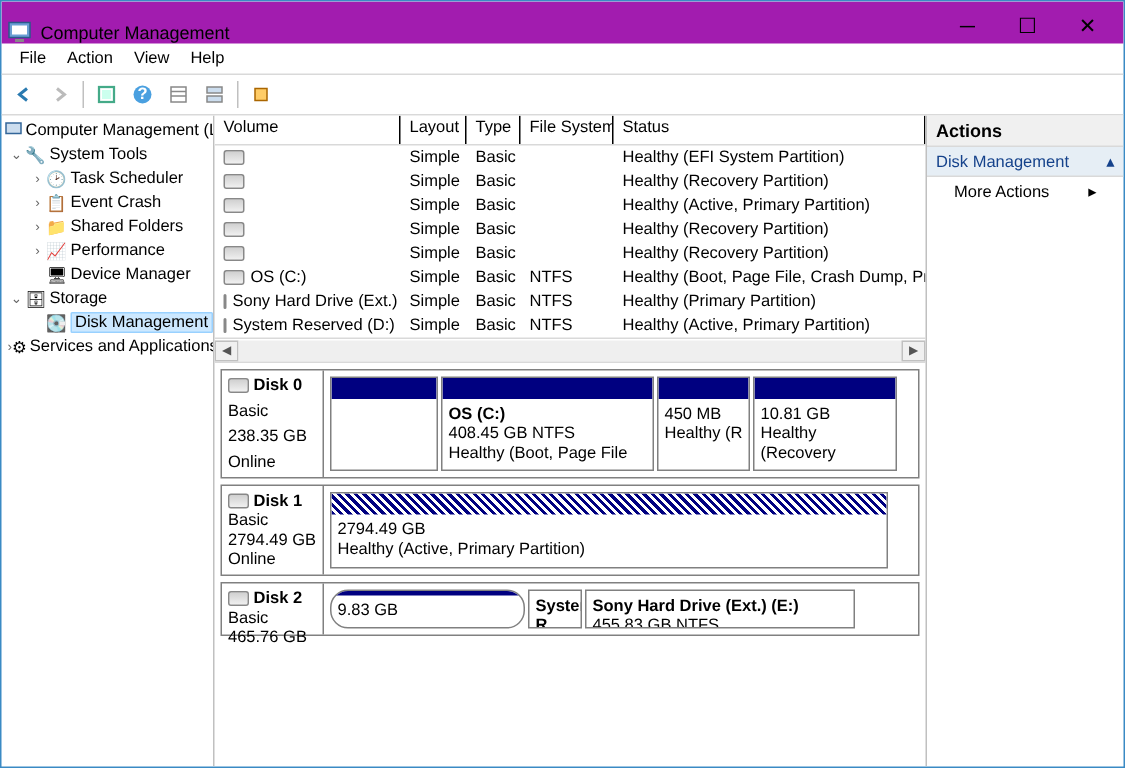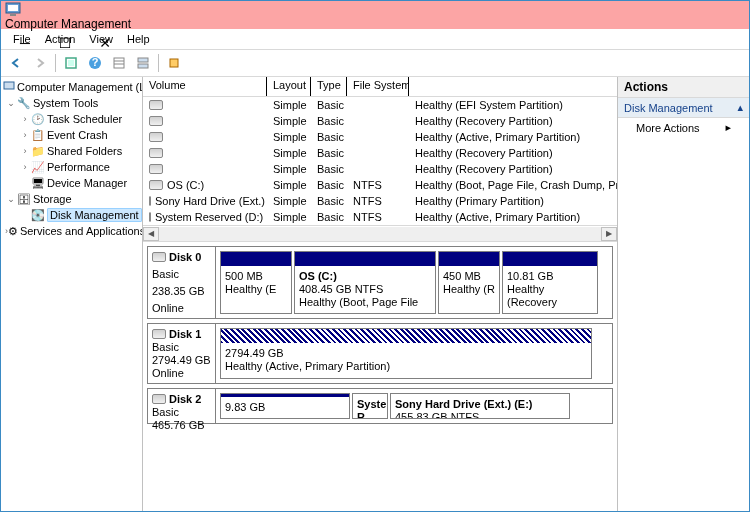--- a/index.html
+++ b/index.html
@@ -1,17 +1,17 @@
 <!DOCTYPE html>
 <html><head>
 <meta charset="utf-8">
 <style>
   * { box-sizing: border-box; margin: 0; padding: 0; font-family: "Segoe UI", Tahoma, sans-serif; font-size: 11px; }
   body { width: 750px; height: 512px; background: #fff; display: flex; flex-direction: column; border: 1px solid #3a8ac4; overflow: hidden; }
-  .titlebar { height: 28px; display: flex; align-items: flex-start; padding: 0 4px; background: #fca5a5; flex-direction: column; }
+  .titlebar { height: 28px; display: flex; align-items: flex-end; padding: 0 4px; background: #a21caf; }
   .titlebar .ico { width: 16px; height: 16px; margin-right: 6px; }
   .titlebar .title { flex: 1; font-size: 12px; }
   .winbtns { display: flex; }
   .winbtn { width: 40px; height: 24px; display: flex; align-items: center; justify-content: center; font-size: 14px; }
   .menubar { height: 20px; display: flex; align-items: center; padding: 0 6px; gap: 2px; }
   .menubar span { padding: 2px 6px; }
   .toolbar { height: 28px; border-top: 1px solid #d9d9d9; border-bottom: 1px solid #d9d9d9; display: flex; align-items: center; padding: 0 4px; gap: 2px; }
   .tbtn { width: 22px; height: 22px; display: flex; align-items: center; justify-content: center; border: 1px solid transparent; }
   .tsep { width: 1px; height: 18px; background: #c0c0c0; margin: 0 2px; }
   .content { flex: 1; display: flex; overflow: hidden; }
@@ -174,20 +174,21 @@
         <span>Services and Applications</span>
       </div>
   </div>
 
   <div class="main">
     <div class="listhead">
       <div class="col-v">Volume</div>
       <div class="col-l">Layout</div>
       <div class="col-t">Type</div>
       <div class="col-f">File System</div>
+      <div class="col-s">Status</div>
     </div>
     <div id="vollist" style="height:128px">
         <div class="listrow">
           <div class="col-v">
             <span class="dico"></span>
             <span></span>
           </div>
           <div class="col-l">Simple</div>
           <div class="col-t">Basic</div>
           <div class="col-f"></div>
@@ -273,24 +274,20 @@
         <div class="diskrow">
           <div class="diskhead">
             <div class="dname"><span class="dico"></span>Disk 0</div>
             <div>Basic</div>
             <div>238.35 GB</div>
             <div>Online</div>
           </div>
           <div class="diskparts">
             <div class="part" style="width: 72px;">
               <div class="pbar"></div>
-              <div class="pbody">
-                <div>500 MB</div>
-                <div>Healthy (E</div>
-              </div>
             </div>
             <div class="part" style="width: 142px;">
               <div class="pbar"></div>
               <div class="pbody">
                 <div class="ptitle">OS  (C:)</div>
                 <div>408.45 GB NTFS</div>
                 <div>Healthy (Boot, Page File</div>
               </div>
             </div>
             <div class="part" style="width: 62px;">
@@ -327,21 +324,21 @@
           </div>
         </div>
         <div class="diskrow" style="height: 36px;">
           <div class="diskhead">
             <div class="dname"><span class="dico"></span>Disk 2</div>
             <div>Basic</div>
             <div>465.76 GB</div>
             <div></div>
           </div>
           <div class="diskparts">
-            <div class="part" style="width: 130px;">
+            <div class="part" style="width: 130px; border-radius: 12px;">
               <div class="pbar"></div>
               <div class="pbody">
                 <div>9.83 GB</div>
                 <div></div>
               </div>
             </div>
             <div class="part" style="width: 36px;">
               <div class="pbar"></div>
               <div class="pbody">
                 <div class="ptitle">System R</div>

